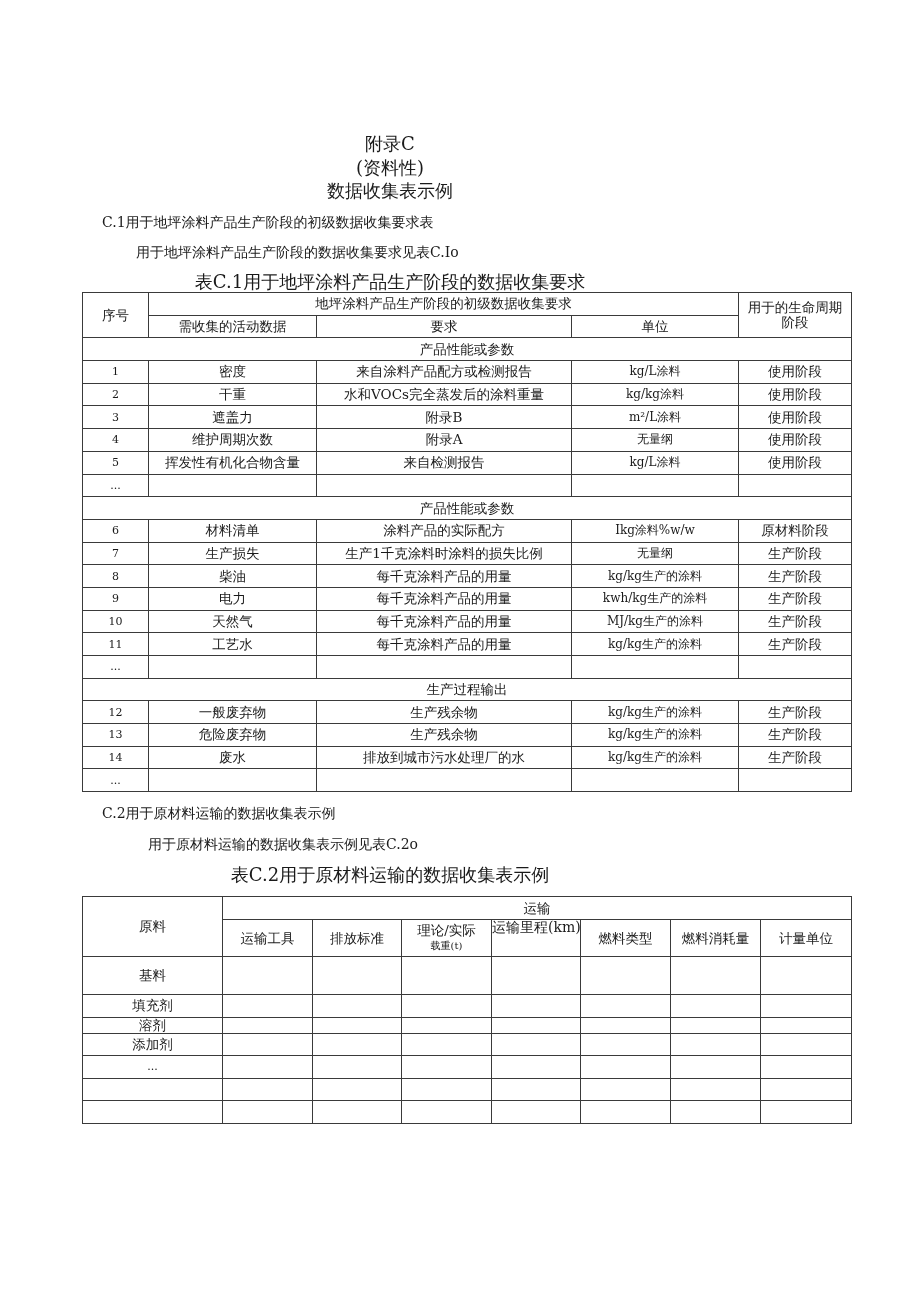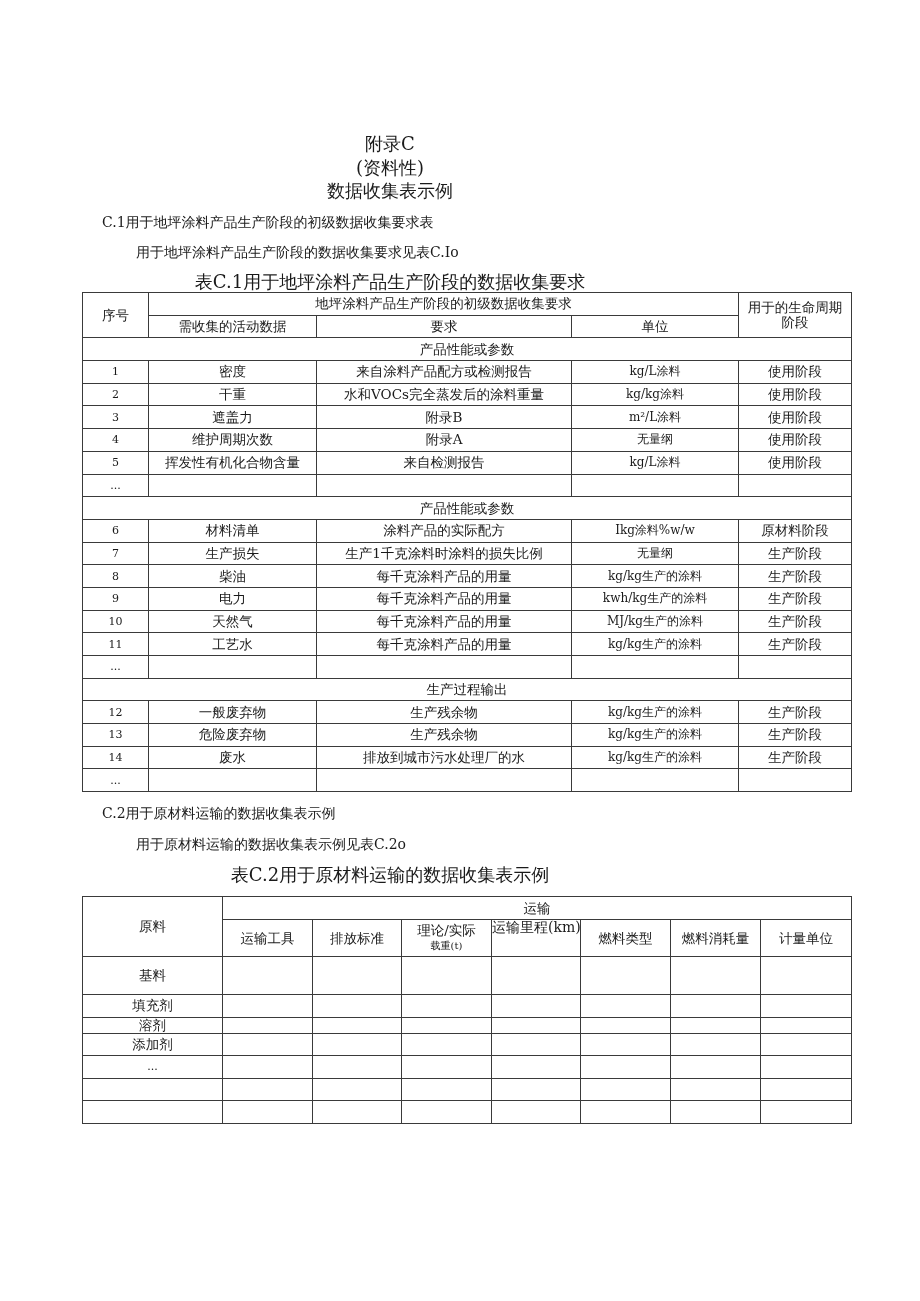--- a/index.html
+++ b/index.html
@@ -191,21 +191,21 @@
     <td class="num">...</td>
     <td></td>
     <td></td>
     <td class="unit"></td>
     <td></td>
   </tr>
 </tbody>
   </table>
 
 <div class="para" style="left:102px; top:804px;">C.2用于原材料运输的数据收集表示例</div>
-<div class="para" style="left:136px; top:835px;">用于原材料运输的数据收集表示例见表C.2o</div>
+<div class="para" style="left:148px; top:835px;">用于原材料运输的数据收集表示例见表C.2o</div>
 <div class="center-line" style="top:866px;text-align:center;">表C.2用于原材料运输的数据收集表示例</div>
 
 <table id="t2" class="doc">
   <colgroup>
     <col style="width:140px">
       <col style="width:90px">
       <col style="width:89px">
       <col style="width:90px">
       <col style="width:89px">
       <col style="width:90px">

